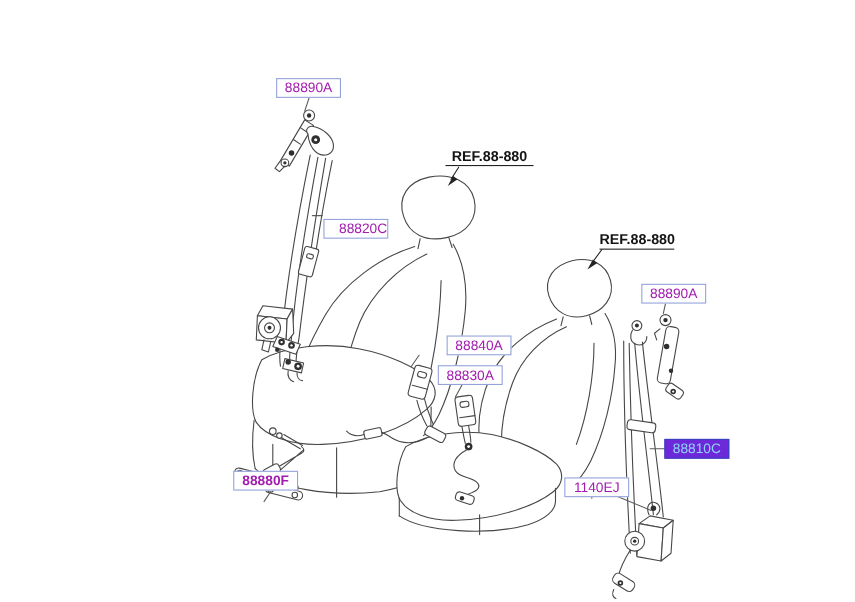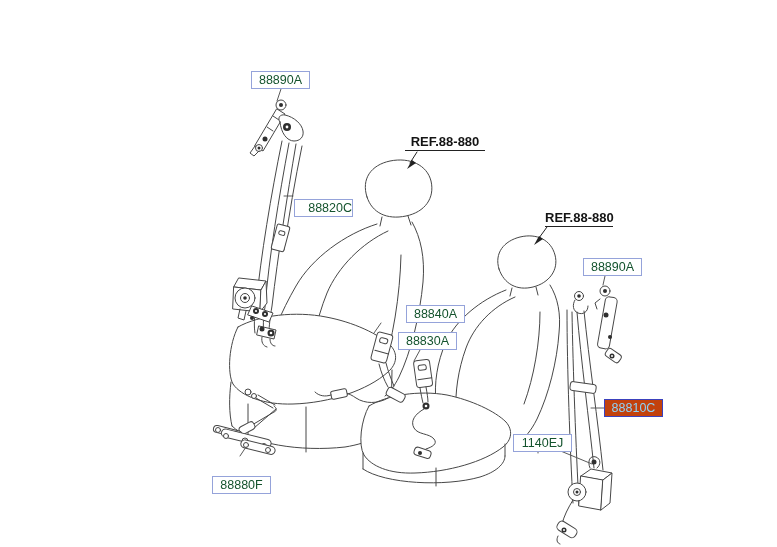--- a/index.html
+++ b/index.html
@@ -1,23 +1,23 @@
 <!DOCTYPE html>
 <html><head>
 <meta charset="utf-8">
 <style>
   html,body{margin:0;padding:0;background:#fff;}
   .stage{position:relative;width:777px;height:547px;background:#ffffff;
          font-family:"Liberation Sans", sans-serif;overflow:hidden;}
   svg.linework{position:absolute;left:0;top:0;}
   .plabel{position:absolute;box-sizing:content-box;width:57px;height:16px;
-          border:1px solid #95a3da;background:#ffffff;color:#14532d;
+          border:1px solid #95a3da;background:#ffffff;color:#a21caf;
           font-size:12.5px;line-height:16px;text-align:center;white-space:nowrap;
           cursor:pointer;}
-  .plabel.hl{background:#c2410c;border-color:#3b41bd;color:#8fd2f6;}
+  .plabel.hl{background:#6d28d9;border-color:#3b41bd;color:#8fd2f6;}
   .ref{position:absolute;height:15px;font-size:13px;font-weight:bold;color:#141414;
        line-height:14px;text-align:center;border-bottom:1.5px solid #222;
        white-space:nowrap;cursor:pointer;}
 </style>
 </head>
 <body>
 
 <div class="stage">
 
   <svg class="linework" width="777" height="547" viewBox="0 0 777 547" fill="none" stroke="#474747" stroke-width="1" stroke-linecap="round" stroke-linejoin="round">
@@ -237,17 +237,17 @@
   <div class="ref" style="left:545px;top:211px;width:68px;">REF.88-880</div>
 
   <div class="plabel" style="left:358px;top:305px;margin-left:48px;">88840A</div>
 
   <div class="plabel" style="left:398px;top:332px;">88830A</div>
 
   <div class="plabel" style="left:583px;top:258px;">88890A</div>
 
   <div class="plabel hl" style="left:604px;top:399px;">88810C</div>
 
-  <div class="plabel" style="left:212px;top:476px;">88880F</div>
+  <div class="plabel" style="left:212px;top:428px;font-weight:bold;">88880F</div>
 
   <div class="plabel" style="left:513px;top:434px;">1140EJ</div>
 
 </div>
 
 </body></html>

